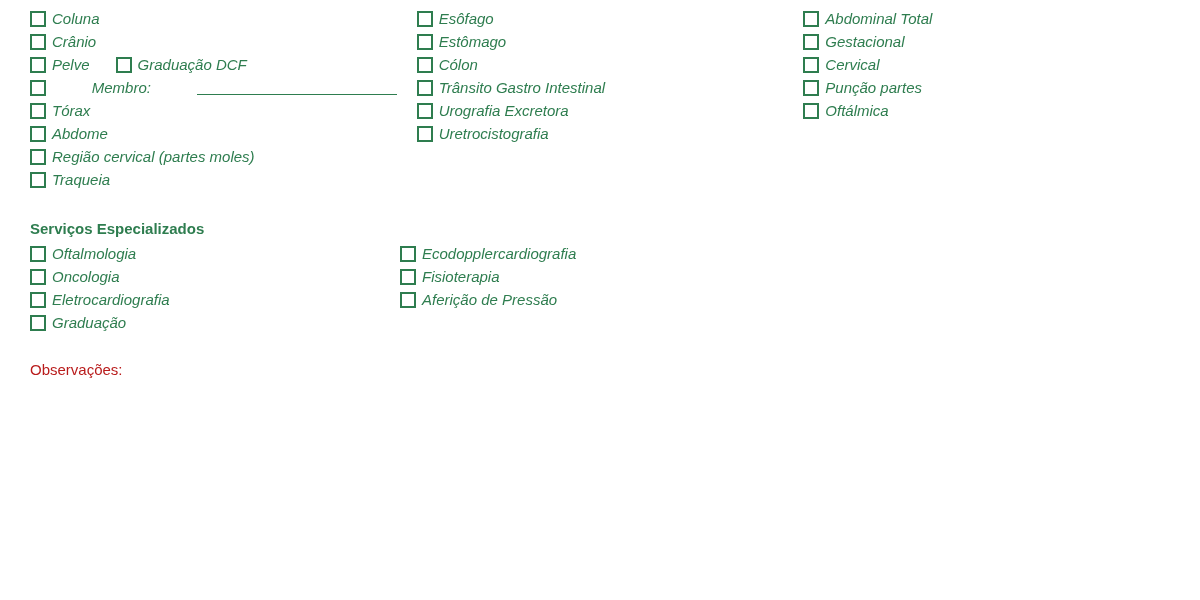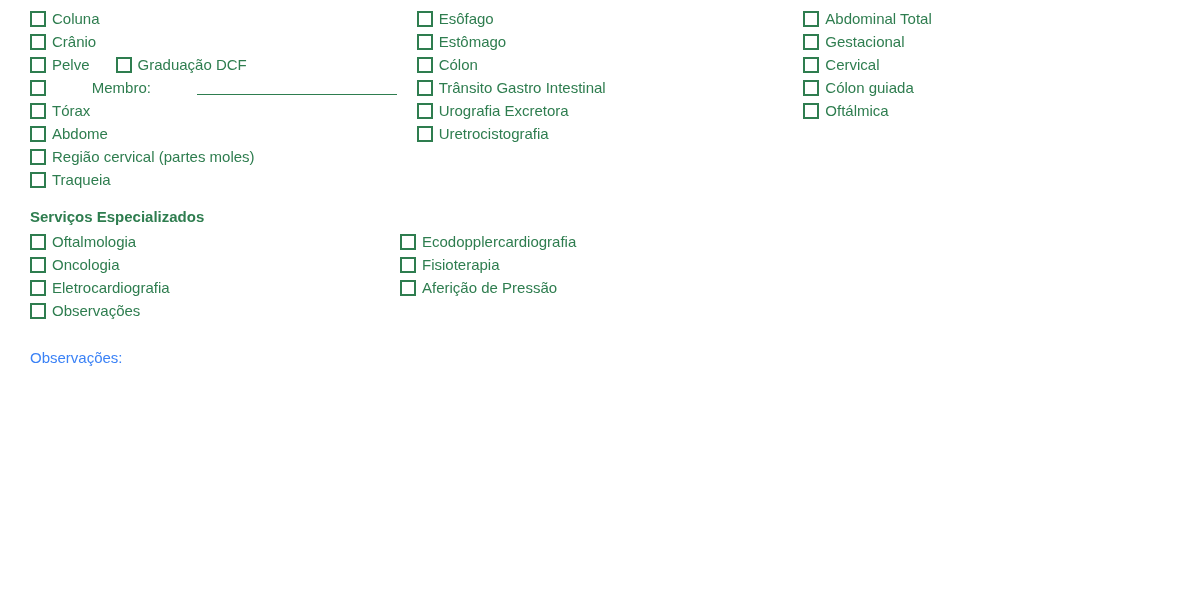--- a/index.html
+++ b/index.html
@@ -16,20 +16,21 @@
       display: grid;
       grid-template-columns: 1fr 1fr 1fr;
       gap: 0 20px;
       margin-bottom: 10px;
     }
     .col { display: flex; flex-direction: column; gap: 6px; }
     .check-item {
       display: flex;
       align-items: center;
       gap: 6px;
+      font-style: italic;
     }
     .checkbox {
       width: 16px;
       height: 16px;
       border: 2px solid #2e7d4f;
       flex-shrink: 0;
       display: inline-block;
       background: #fff;
     }
     .label-text {
@@ -50,32 +51,32 @@
     }
     .pelve-row {
       display: flex;
       align-items: center;
       gap: 6px;
     }
     .section-title {
       font-weight: bold;
       font-size: 15px;
       color: #2e7d4f;
-      margin-top: 20px;
+      margin-top: 32px;
       margin-bottom: 8px;
     }
     .services-grid {
       display: grid;
       grid-template-columns: 1fr 1fr;
       gap: 6px 40px;
       max-width: 700px;
     }
     .observacoes {
       margin-top: 30px;
-      color: #3b82f6;
+      color: #b91c1c;
       font-size: 15px;
     }
   </style>
 </head>
 <body>
 
 <div class="main-grid">
 
   <div class="col">
     <div class="check-item">
@@ -150,21 +151,21 @@
     <div class="check-item">
       <div class="checkbox"></div>
       <span class="label-text">Gestacional</span>
     </div>
     <div class="check-item">
       <div class="checkbox"></div>
       <span class="label-text">Cervical</span>
     </div>
     <div class="check-item">
       <div class="checkbox"></div>
-      <span class="label-text">Cólon guiada</span>
+      <span class="label-text">Punção partes</span>
     </div>
     <div class="check-item">
       <div class="checkbox"></div>
       <span class="label-text">Oftálmica</span>
     </div>
   </div>
 </div>
 
 <div>
   <div class="section-title">Serviços Especializados</div>
@@ -188,18 +189,18 @@
     <div class="check-item">
       <div class="checkbox"></div>
       <span class="label-text">Eletrocardiografia</span>
     </div>
     <div class="check-item">
       <div class="checkbox"></div>
       <span class="label-text">Aferição de Pressão</span>
     </div>
     <div class="check-item">
       <div class="checkbox"></div>
-      <span class="label-text">Observações</span>
+      <span class="label-text">Graduação</span>
     </div>
   </div>
 </div>
 
 <div class="observacoes">Observações:</div>
 
 </body></html>

